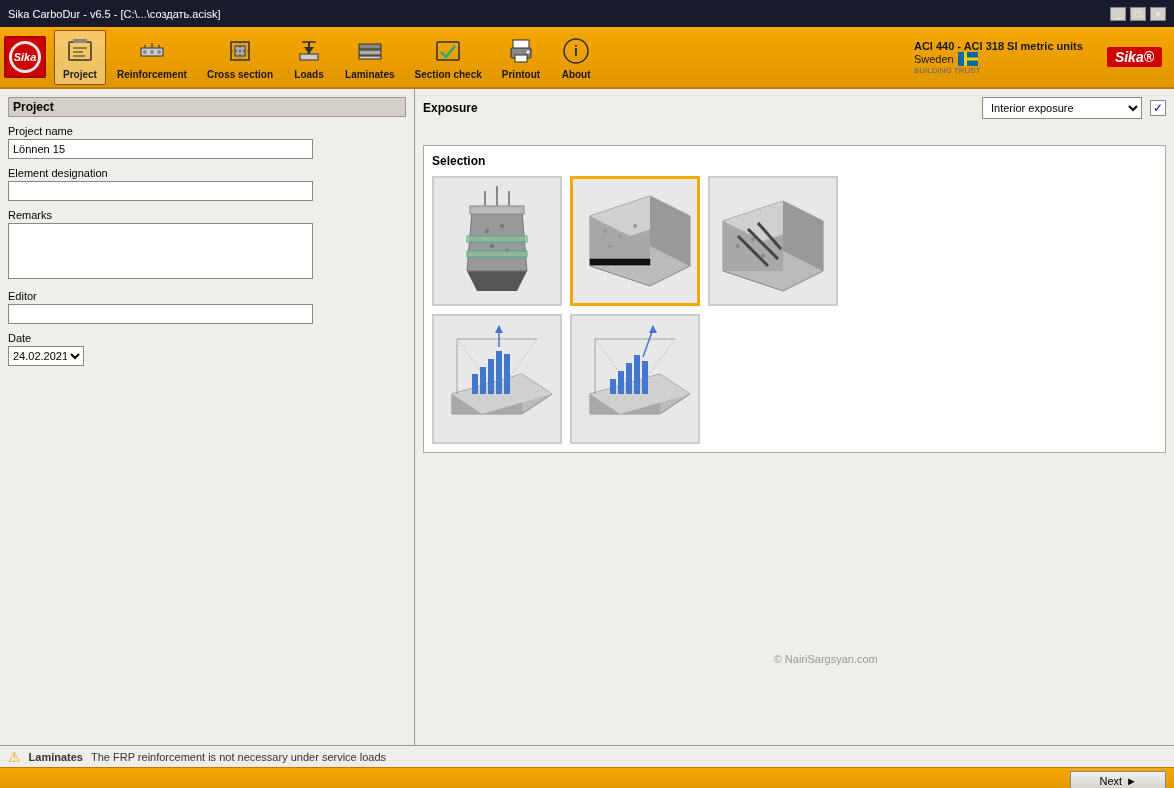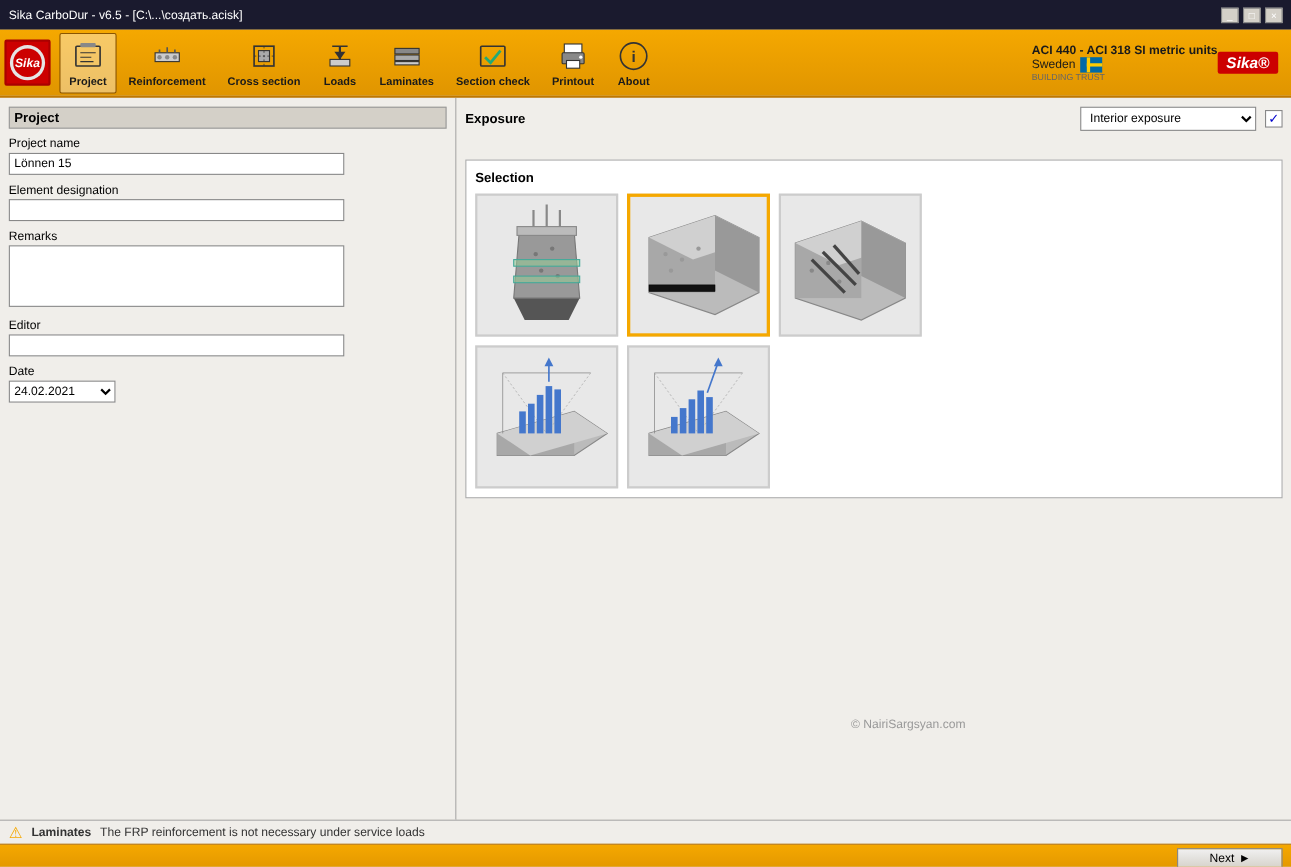--- a/index.html
+++ b/index.html
@@ -116,21 +116,21 @@
     }
     .field-textarea {
       width: 305px; height: 56px;
       border: 1px solid #888;
       background: white;
       padding: 4px;
       font-size: 11px;
       resize: none;
     }
     .field-date-select {
-      height: 20px; width: 97px;
+      height: 20px; width: 76px;
       border: 1px solid #888;
       background: white;
       font-size: 11px;
     }
 
     
     .right-panel {
       flex: 1;
       background: #f0eeea;
       padding: 8px;
@@ -338,21 +338,21 @@
         <svg width="30" height="30" viewBox="0 0 30 30">
           <circle cx="15" cy="15" r="12" fill="none" stroke="#333" stroke-width="1.5"></circle>
           <text x="15" y="20" text-anchor="middle" fill="#333" font-size="14" font-weight="bold">i</text>
         </svg>
       </div>
       <span class="toolbar-item-label">About</span>
     </div>
   </div>
 
   <div class="toolbar-right">
-    <div style="display:flex;align-items:center;gap:0;">
+    <div style="display:flex;align-items:center;gap:24px;">
       <div>
         <div class="toolbar-right-title">ACI 440 - ACI 318 SI metric units</div>
         <div class="toolbar-right-sub">
           <span>Sweden</span>
           <div class="flag">
             <div class="flag-cross"></div>
             <div class="flag-cross-v"></div>
           </div>
         </div>
         <div class="building-trust">BUILDING TRUST</div>

